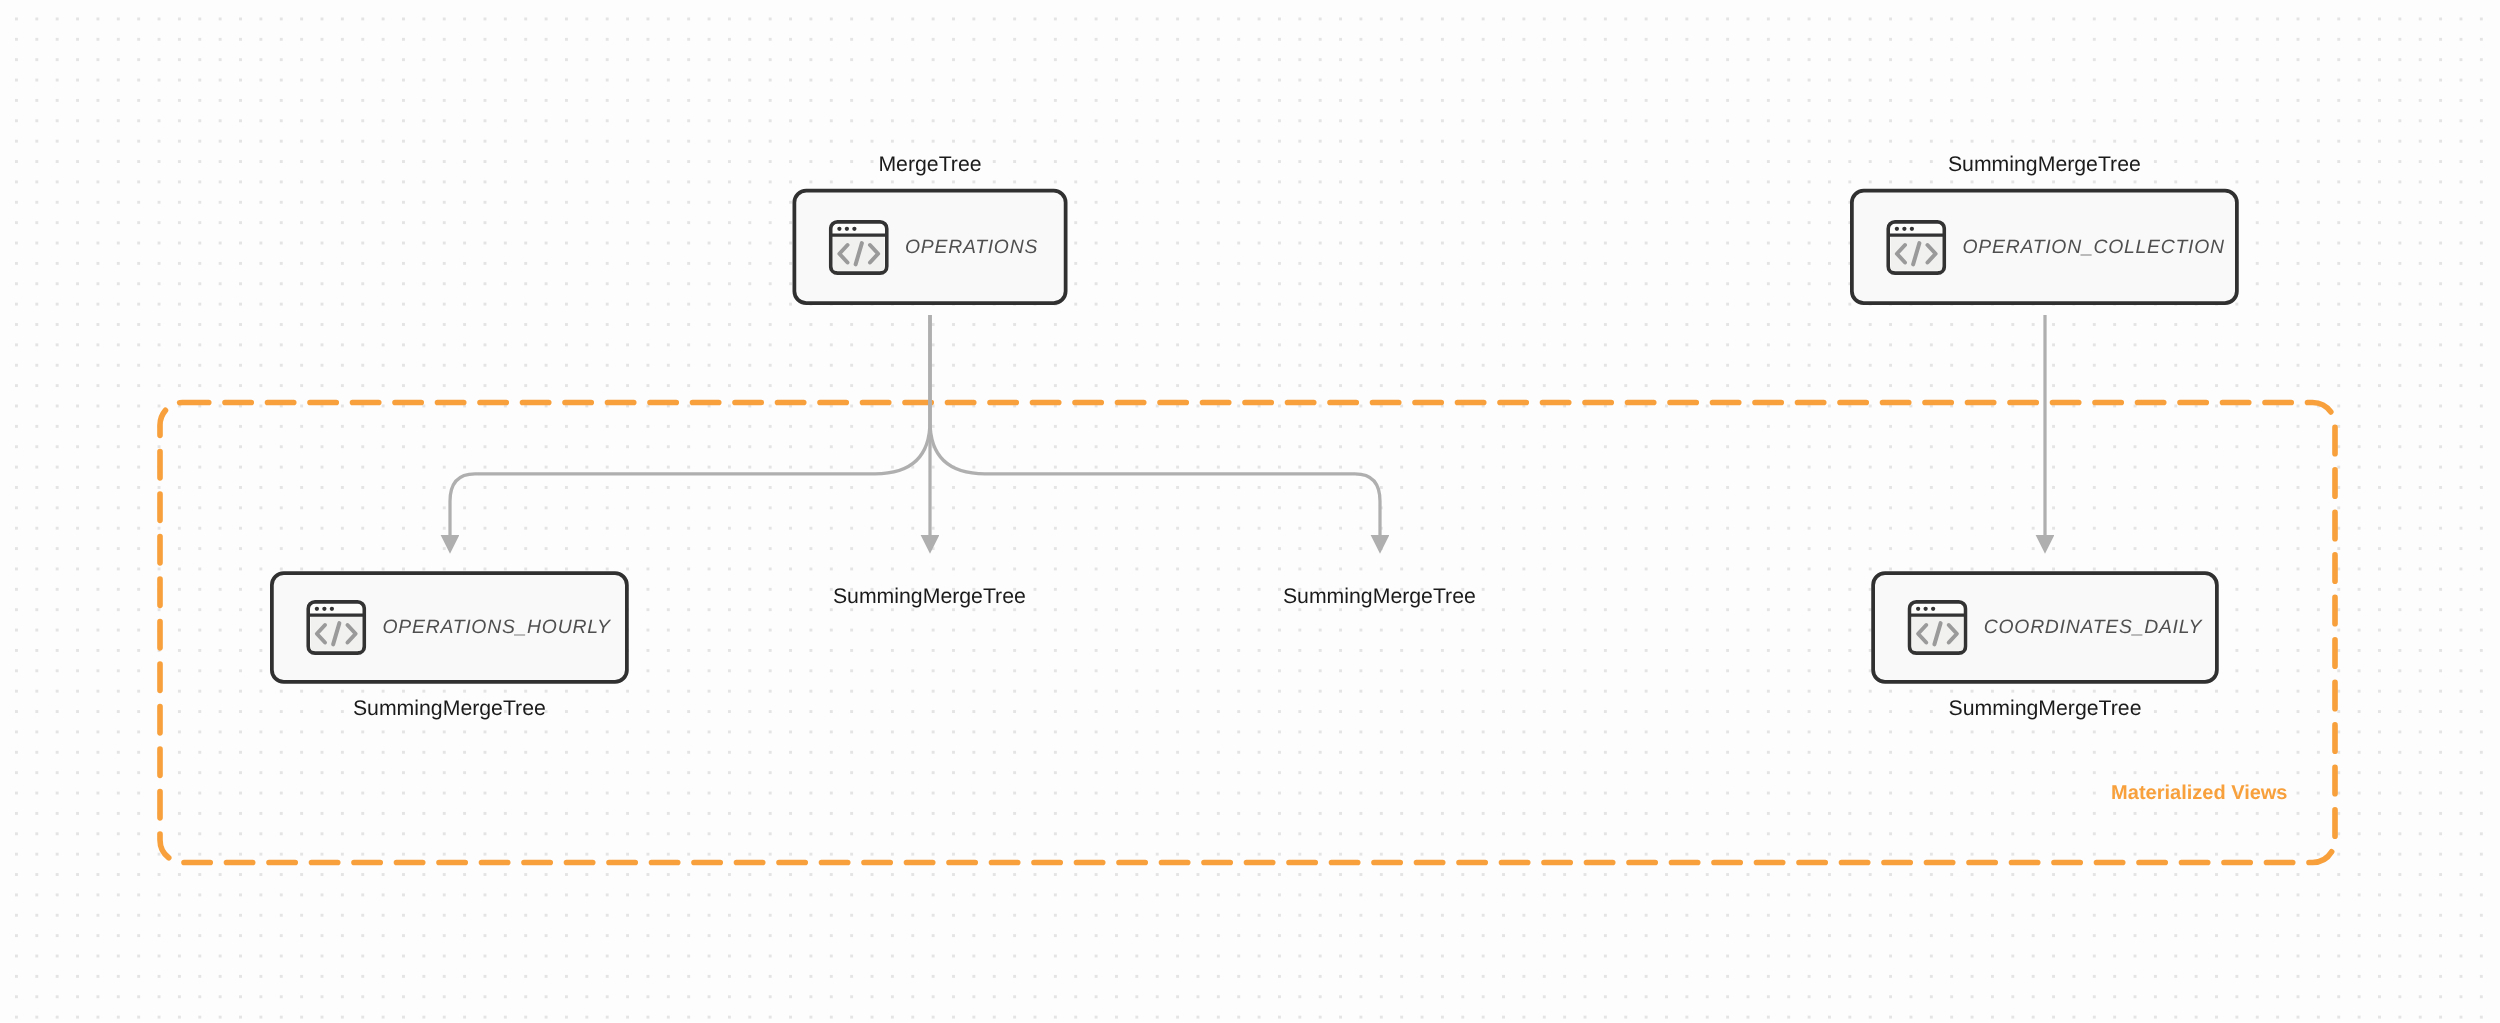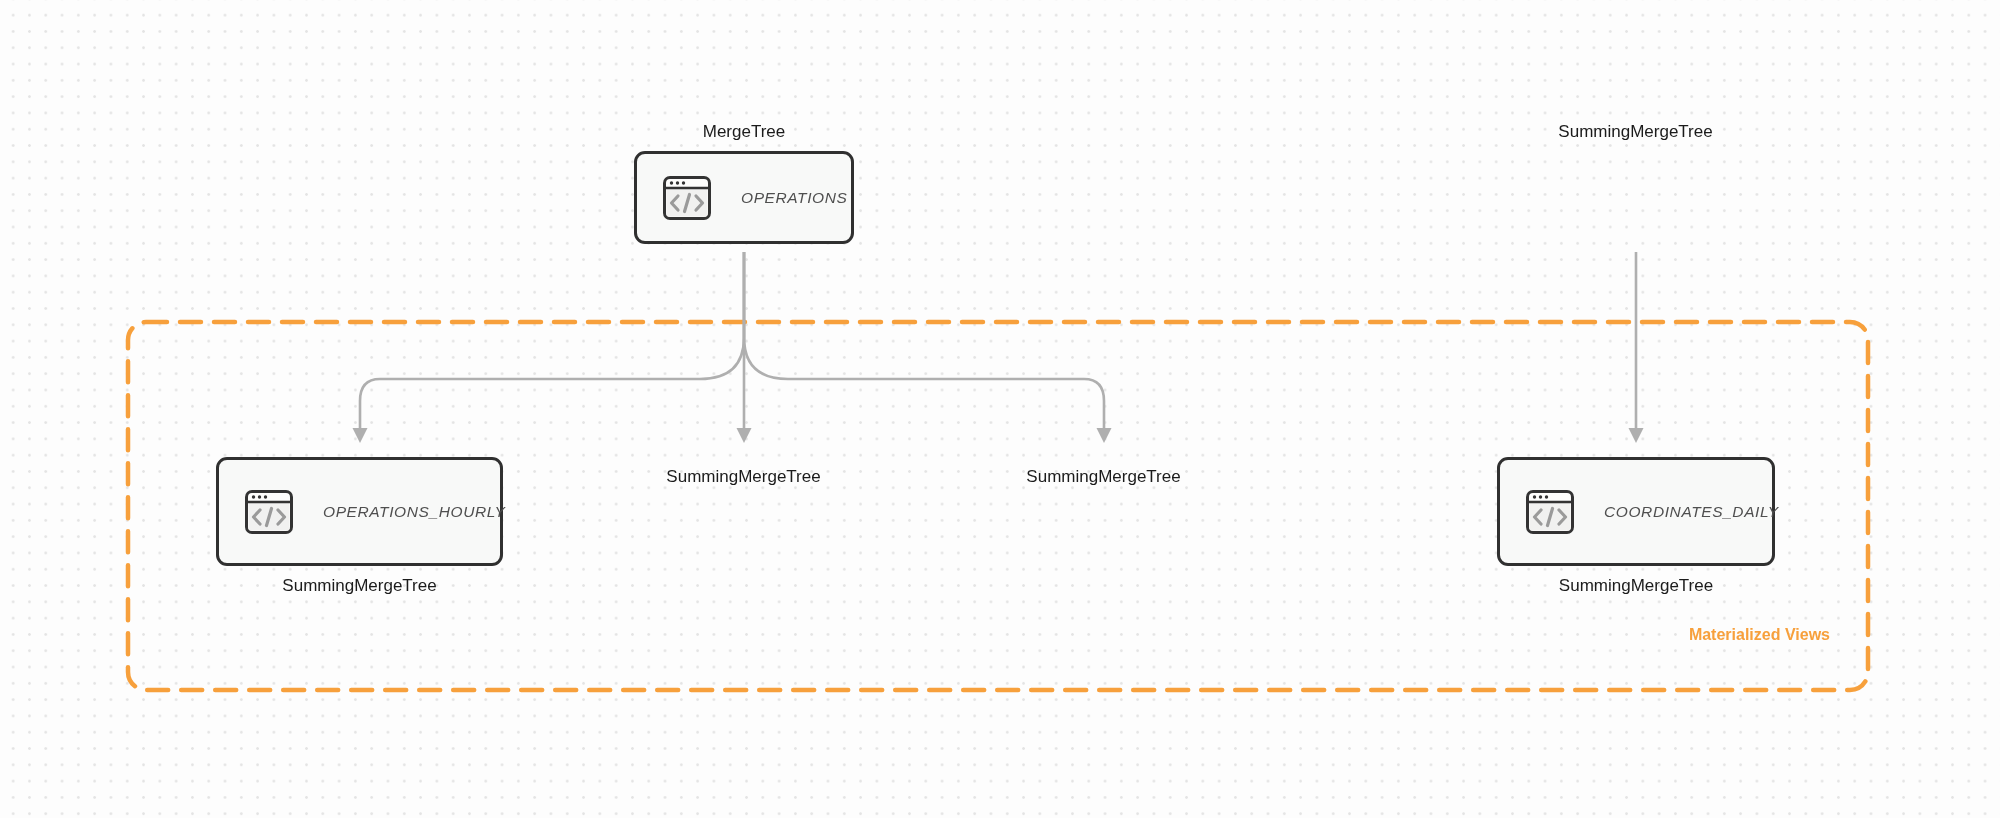--- a/index.html
+++ b/index.html
@@ -33,23 +33,23 @@
   .node-box {
     box-sizing: border-box;
     width: 100%;
     height: 93px;
     border: 3px solid var(--node_border, #303030);
     border-radius: 11px;
     background: var(--node_fill, #f8f9f8);
     display: flex;
     align-items: center;
     padding: 0 26px;
-    gap: 30px;
-  }
-  .node.bottom .node-box { height: 109px; }
+    gap: 13px;
+  }
+  .node.bottom .node-box { height: 90px; }
 
   .node-title {
     font-style: italic;
     font-size: 15.5px;
     font-weight: 500;
     letter-spacing: 0.6px;
     color: var(--title_text, #4f4f4f);
     white-space: nowrap;
   }
 
@@ -120,20 +120,38 @@
             <path d="M26.5,18.5 L21.5,35.5"></path>
           </g>
         </svg>
       </span>
       <span class="node-title">OPERATIONS</span>
     </div>
   </div>
 
   <div class="node top" id="n-operation-collection">
     <div class="engine-label">SummingMergeTree</div>
+    <div class="node-box">
+      <span class="icon">
+        <svg width="48" height="44" viewBox="0 0 48 44">
+          <rect x="1.5" y="1.5" width="45" height="41" rx="5.5" fill="#fdfdfc" stroke="#333333" stroke-width="3"></rect>
+          <rect x="3.5" y="12.5" width="41" height="28" rx="2" fill="#f1f1f0"></rect>
+          <line x1="2" y1="12" x2="46" y2="12" stroke="#333333" stroke-width="2.6"></line>
+          <circle cx="8.5" cy="7" r="1.7" fill="#333333"></circle>
+            <circle cx="14.5" cy="7" r="1.7" fill="#333333"></circle>
+            <circle cx="20.5" cy="7" r="1.7" fill="#333333"></circle>
+          <g fill="none" style="stroke: var(--icon_glyph, #9a9a9a);" stroke-width="3.2" stroke-linecap="round" stroke-linejoin="round">
+            <path d="M15,20 L8.5,27 L15,34"></path>
+            <path d="M33,20 L39.5,27 L33,34"></path>
+            <path d="M26.5,18.5 L21.5,35.5"></path>
+          </g>
+        </svg>
+      </span>
+      <span class="node-title">OPERATION_COLLECTION</span>
+    </div>
   </div>
 
   <div class="node bottom" id="n-operations-hourly">
     <div class="node-box">
       <span class="icon">
         <svg width="48" height="44" viewBox="0 0 48 44">
           <rect x="1.5" y="1.5" width="45" height="41" rx="5.5" fill="#fdfdfc" stroke="#333333" stroke-width="3"></rect>
           <rect x="3.5" y="12.5" width="41" height="28" rx="2" fill="#f1f1f0"></rect>
           <line x1="2" y1="12" x2="46" y2="12" stroke="#333333" stroke-width="2.6"></line>
           <circle cx="8.5" cy="7" r="1.7" fill="#333333"></circle>

